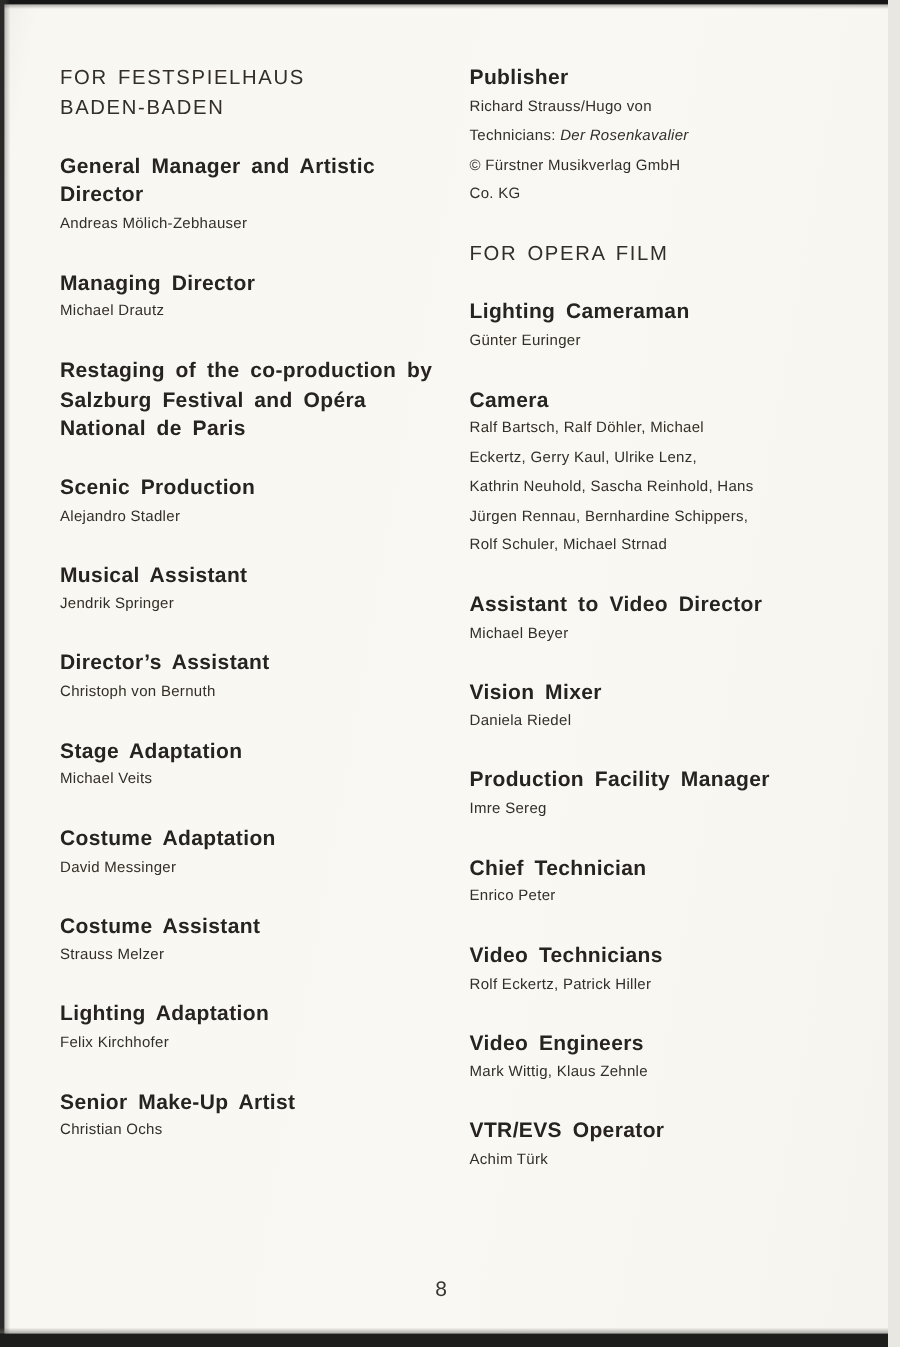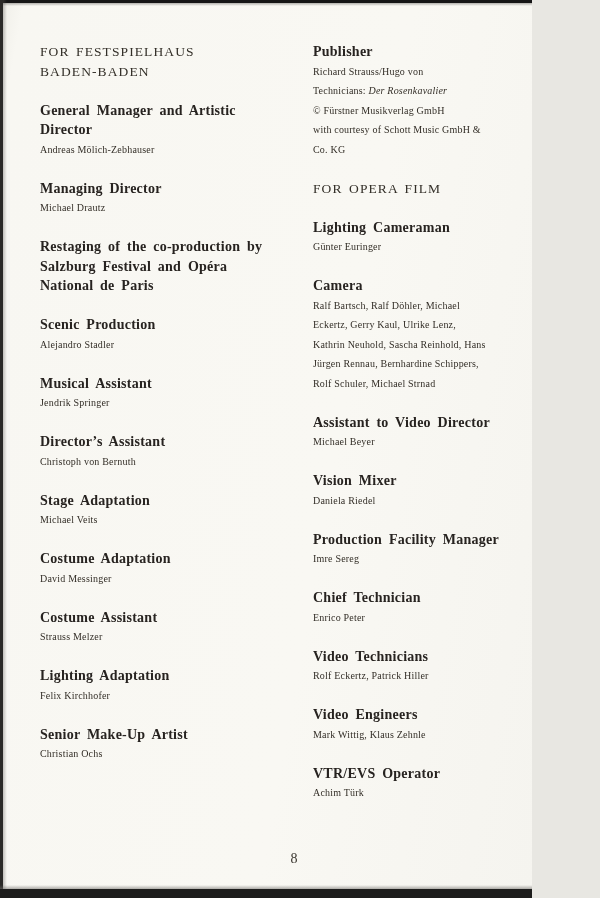--- a/index.html
+++ b/index.html
@@ -5,24 +5,24 @@
   html, body {
     margin: 0;
     padding: 0;
     width: 600px;
     height: 898px;
     overflow: hidden;
     background: #e8e7e2;
   }
   .page {
     position: relative;
-    width: 532px;
+    width: 592px;
     height: 898px;
     background: linear-gradient(100deg, #efeee8 0%, #f8f7f2 3.5%, #f9f8f3 60%, #f5f4ef 100%);
-    font-family: Liberation Serif, serif;
+    font-family: Liberation Sans, sans-serif;
     color: #2e2a24;
   }
   
   .edge-top {
     position: absolute; top: 0; left: 0; right: 0; height: 3px;
     background: #161616;
   }
   .edge-top-fade {
     position: absolute; top: 3px; left: 0; right: 0; height: 3px;
     background: linear-gradient(to bottom, rgba(90,88,84,0.45), rgba(248,247,242,0));
@@ -151,21 +151,20 @@
           <div class="role-line">Senior Make-Up Artist</div>
           <div class="name-line"><span>Christian Ochs</span></div>
         </div>
       </div>
     <div class="col col-right">
         <div class="credit">
           <div class="role-line">Publisher</div>
           <div class="name-line"><span>Richard Strauss/Hugo von</span></div>
           <div class="name-line"><span>Technicians: </span><span class="italic">Der Rosenkavalier</span></div>
           <div class="name-line"><span>© Fürstner Musikverlag GmbH</span></div>
-          <div class="name-line"><span>with courtesy of Schott Music GmbH &amp;</span></div>
           <div class="name-line"><span>Co. KG</span></div>
         </div>
         <div class="section">
           <div class="section-line">FOR OPERA FILM</div>
         </div>
         <div class="credit">
           <div class="role-line">Lighting Cameraman</div>
           <div class="name-line"><span>Günter Euringer</span></div>
         </div>
         <div class="credit">

